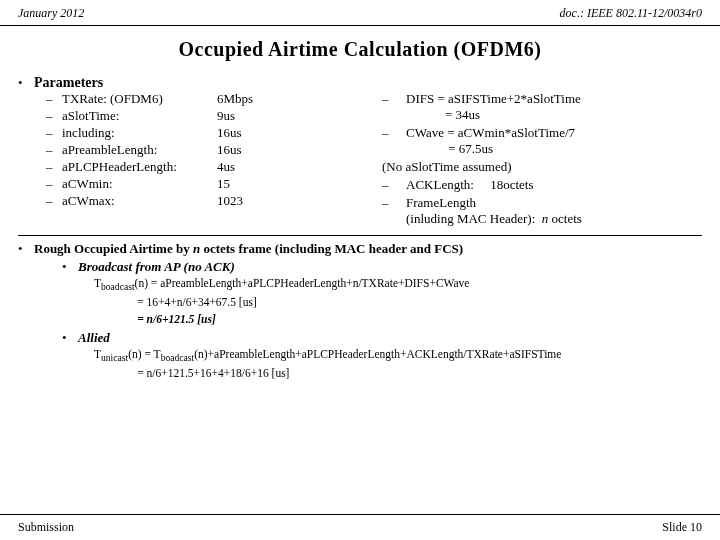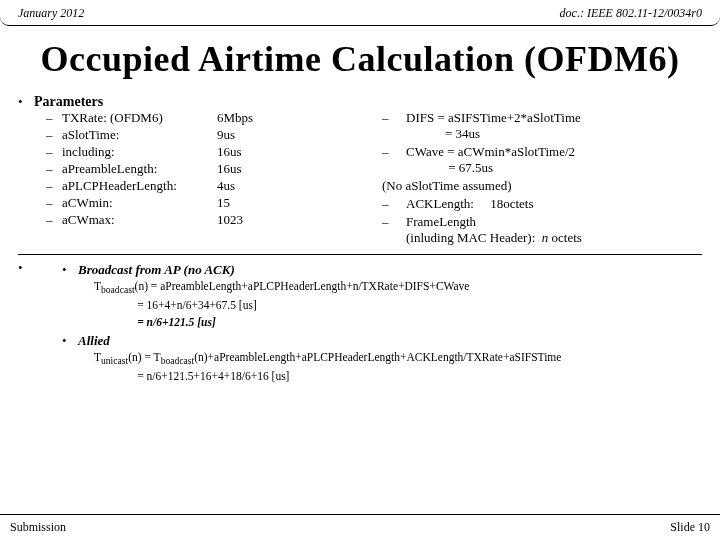--- a/index.html
+++ b/index.html
@@ -12,24 +12,23 @@
       color: #000;
       overflow: hidden;
     }
     .header-bar {
       display: flex;
       justify-content: space-between;
       padding: 6px 18px 4px 18px;
       font-size: 12px;
       font-style: italic;
       border-bottom: 1px solid #000;
-      border-radius: 9px;
     }
     .main-title {
-      font-size: 36px;
+      font-size: 20px;
       font-weight: bold;
       text-align: center;
       padding: 12px 10px 10px 10px;
       letter-spacing: 0.5px;
     }
     .content {
       padding: 4px 18px 4px 18px;
     }
     .section-bullet {
       display: flex;
@@ -122,21 +121,21 @@
       color: #000;
     }
     .footer-bar {
       position: absolute;
       bottom: 0;
       left: 0;
       right: 0;
       display: flex;
       justify-content: space-between;
       align-items: center;
-      padding: 5px 10px;
+      padding: 5px 18px;
       border-top: 1px solid #000;
       font-size: 12px;
     }
     .italic { font-style: italic; }
     .bold { font-weight: bold; }
   </style>
 </head>
 <body>
 
 <div class="header-bar">
@@ -196,21 +195,21 @@
           <div class="right-param-row">
             <span class="right-dash">–</span>
             <div class="right-content">
               <div>DIFS = aSIFSTime+2*aSlotTime</div>
               <div>&nbsp;&nbsp;&nbsp;&nbsp;&nbsp;&nbsp;&nbsp;&nbsp;&nbsp;&nbsp;&nbsp;&nbsp;= 34us</div>
             </div>
           </div>
           <div class="right-param-row">
             <span class="right-dash">–</span>
             <div class="right-content">
-              <div>CWave = aCWmin*aSlotTime/2</div>
+              <div>CWave = aCWmin*aSlotTime/7</div>
               <div>&nbsp;&nbsp;&nbsp;&nbsp;&nbsp;&nbsp;&nbsp;&nbsp;&nbsp;&nbsp;&nbsp;&nbsp;&nbsp;= 67.5us</div>
             </div>
           </div>
           <div style="padding-left:8px; margin-bottom:2px;">(No aSlotTime assumed)</div>
           <div class="right-param-row">
             <span class="right-dash">–</span>
             <div class="right-content">
               <span>ACKLength:</span>&nbsp;&nbsp;&nbsp;&nbsp;&nbsp;<span>18octets</span>
             </div>
           </div>
@@ -224,20 +223,23 @@
         </div>
       </div>
     </div>
   </div>
 
   <hr class="divider">
 
   <div class="section-bullet rough-section">
     <span class="bullet-char">•</span>
     <div>
+      <div>
+        <span class="bold">Rough Occupied Airtime by </span><span class="italic bold">n</span><span class="bold"> octets frame (including MAC header and FCS)</span>
+      </div>
 
       <div class="sub-item">
         <span class="sub-bullet">•</span>
         <div class="sub-content">
           <div class="sub-header">Broadcast from AP (no ACK)</div>
           <div class="formula-line">
             T<sub>boadcast</sub>(n) = aPreambleLength+aPLCPHeaderLength+n/TXRate+DIFS+CWave
           </div>
           <div class="formula-line">
             &nbsp;&nbsp;&nbsp;&nbsp;&nbsp;&nbsp;&nbsp;&nbsp;&nbsp;&nbsp;&nbsp;&nbsp;&nbsp;&nbsp;&nbsp;= 16+4+n/6+34+67.5 [us]

